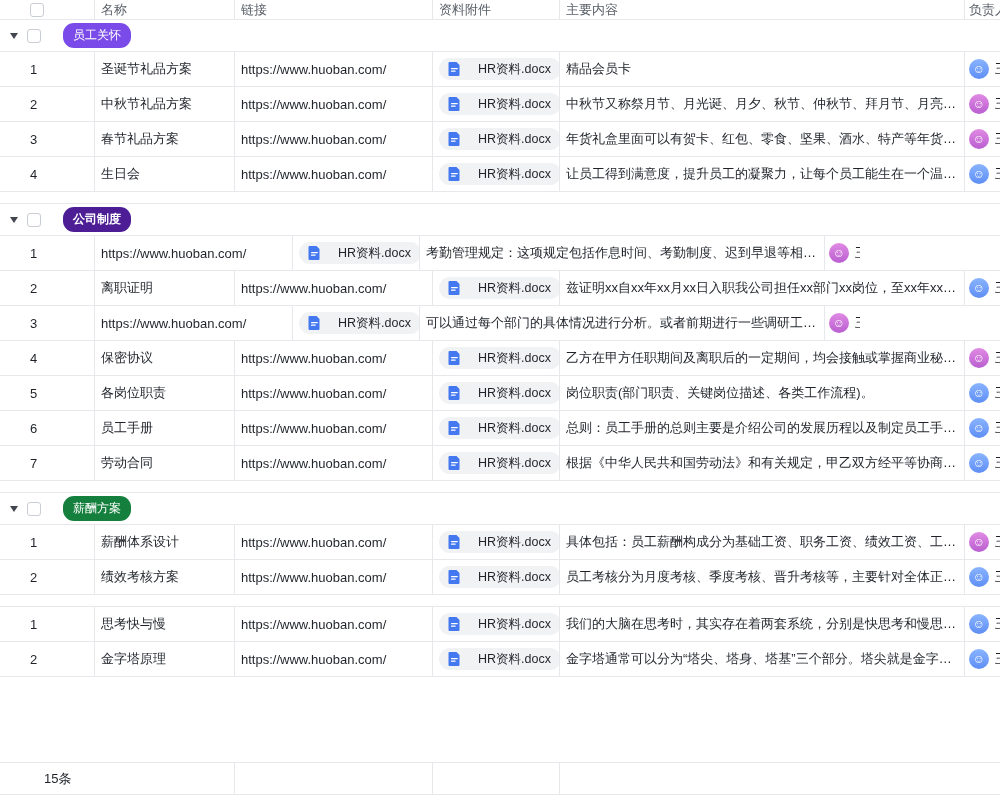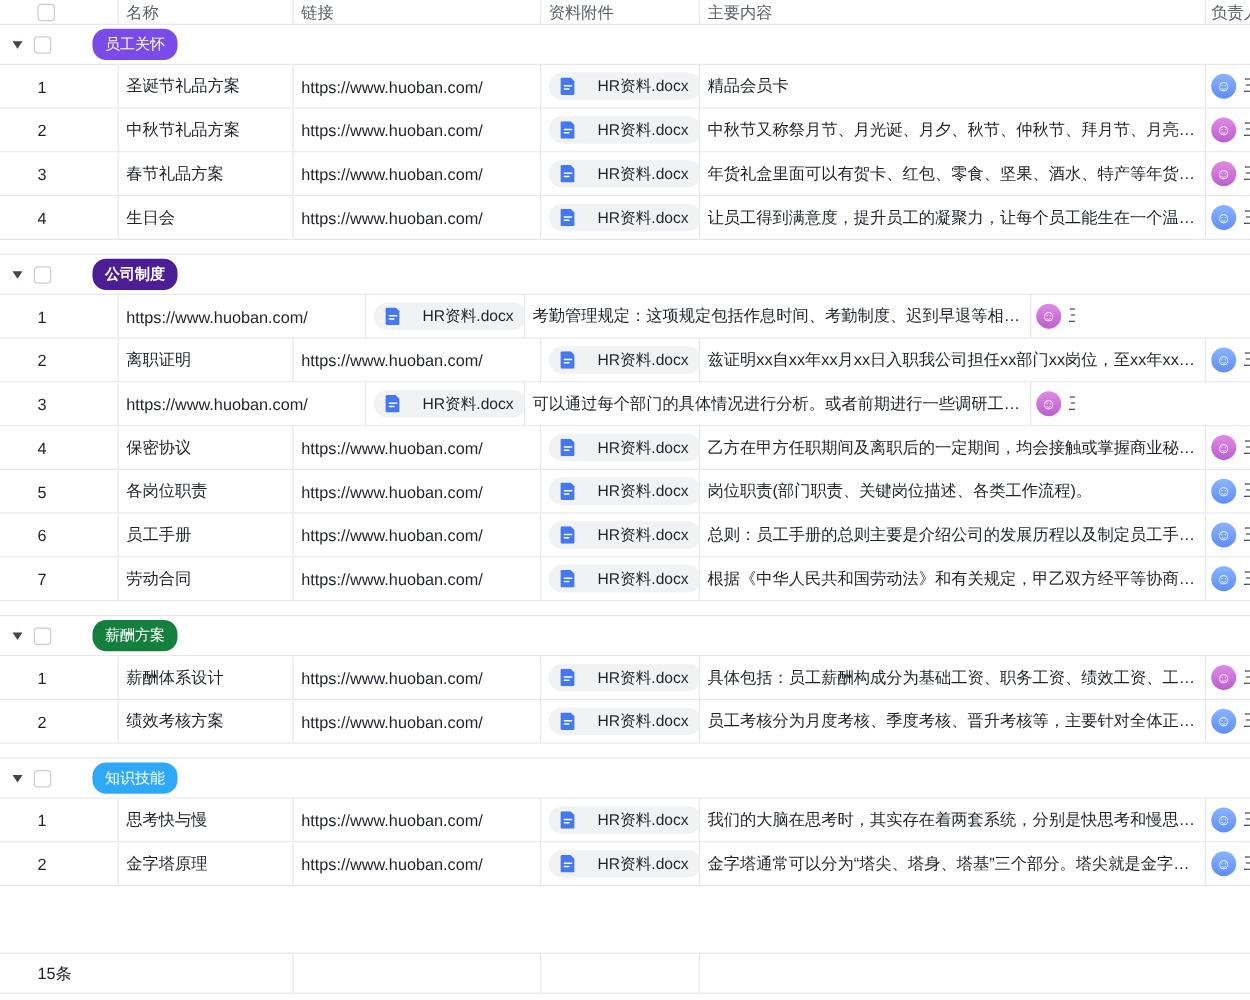--- a/index.html
+++ b/index.html
@@ -22,21 +22,21 @@
   .c5{width:35px;flex:none;padding:0 0 0 4px}
 
   
   .hrow{display:flex;height:20px;flex:none;border-bottom:1px solid var(--line);color:var(--header-text)}
   .hrow .cell{font-size:13px}
 
   
   .grow{display:flex;align-items:center;height:32px;flex:none;border-bottom:1px solid var(--line);padding-left:10px}
   .chevron{width:0;height:0;border-left:4.5px solid transparent;border-right:4.5px solid transparent;border-top:6px solid #41464f;margin-right:9px;flex:none}
   .checkbox{width:14px;height:14px;border:1px solid #c9cdd4;border-radius:3px;background:#fff;flex:none}
-  .badge{margin-left:33px;display:inline-flex;align-items:center;color:#fff;font-size:12px;line-height:17px;padding:4px 10px;border-radius:11px;white-space:nowrap}
+  .badge{margin-left:22px;display:inline-flex;align-items:center;color:#fff;font-size:12px;line-height:17px;padding:4px 10px;border-radius:11px;white-space:nowrap}
 
   
   .spacer{height:12px;flex:none;border-bottom:1px solid var(--line);background:#fff}
 
   
   .drow{display:flex;height:35px;flex:none;border-bottom:1px solid var(--line);background:#fff}
   .rownum{font-size:13px;color:var(--text)}
   .link-text{color:var(--text)}
   .content-text{overflow:hidden;text-overflow:ellipsis;white-space:nowrap;width:100%}
 
@@ -46,21 +46,21 @@
 
   
   .avatar{width:20px;height:20px;border-radius:50%;display:flex;align-items:center;justify-content:center;color:#fff;font-size:12px;flex:none;line-height:1}
   .avatar.blue{background:linear-gradient(180deg,#8ab4ff,#5e8ef5)}
   .avatar.pink{background:linear-gradient(180deg,#e08ae4,#b95fd0)}
   .owner-name{margin-left:6px;white-space:nowrap}
 
   
   .footer{display:flex;height:33px;flex:none;border-top:1px solid var(--line);border-bottom:1px solid var(--line);margin-top:auto;margin-bottom:5px;background:#fff}
   .fcell{height:100%;display:flex;align-items:center;overflow:hidden}
-  .f0{width:235px;border-right:1px solid var(--line);padding-left:30px}
+  .f0{width:235px;border-right:1px solid var(--line);padding-left:44px}
   .f1{width:198px;border-right:1px solid var(--line)}
   .f2{width:127px;border-right:1px solid var(--line)}
   .f3{flex:1}
 </style>
 </head>
 <body>
 
 <div class="app">
 
   <div class="hrow">
@@ -444,25 +444,20 @@
         </div>
         <div class="cell c4">
           <span class="content-text ct">员工考核分为月度考核、季度考核、晋升考核等，主要针对全体正式员工</span>
         </div>
         <div class="cell c5">
           <span class="avatar blue">☺</span>
           <span class="owner-name">王</span>
         </div>
       </div>
       <div class="spacer"></div>
-      <div class="grow">
-        <span class="chevron"></span>
-        <span class="checkbox"></span>
-        <span class="badge" style="background: rgb(47, 168, 248);">知识技能</span>
-      </div>
       <div class="drow">
         <div class="cell c0">
           <span class="rownum">1</span>
         </div>
         <div class="cell c1">
           <span class="content-text nm">思考快与慢</span>
         </div>
         <div class="cell c2">
           <span class="link-text content-text lk">https://www.huoban.com/</span>
         </div>

